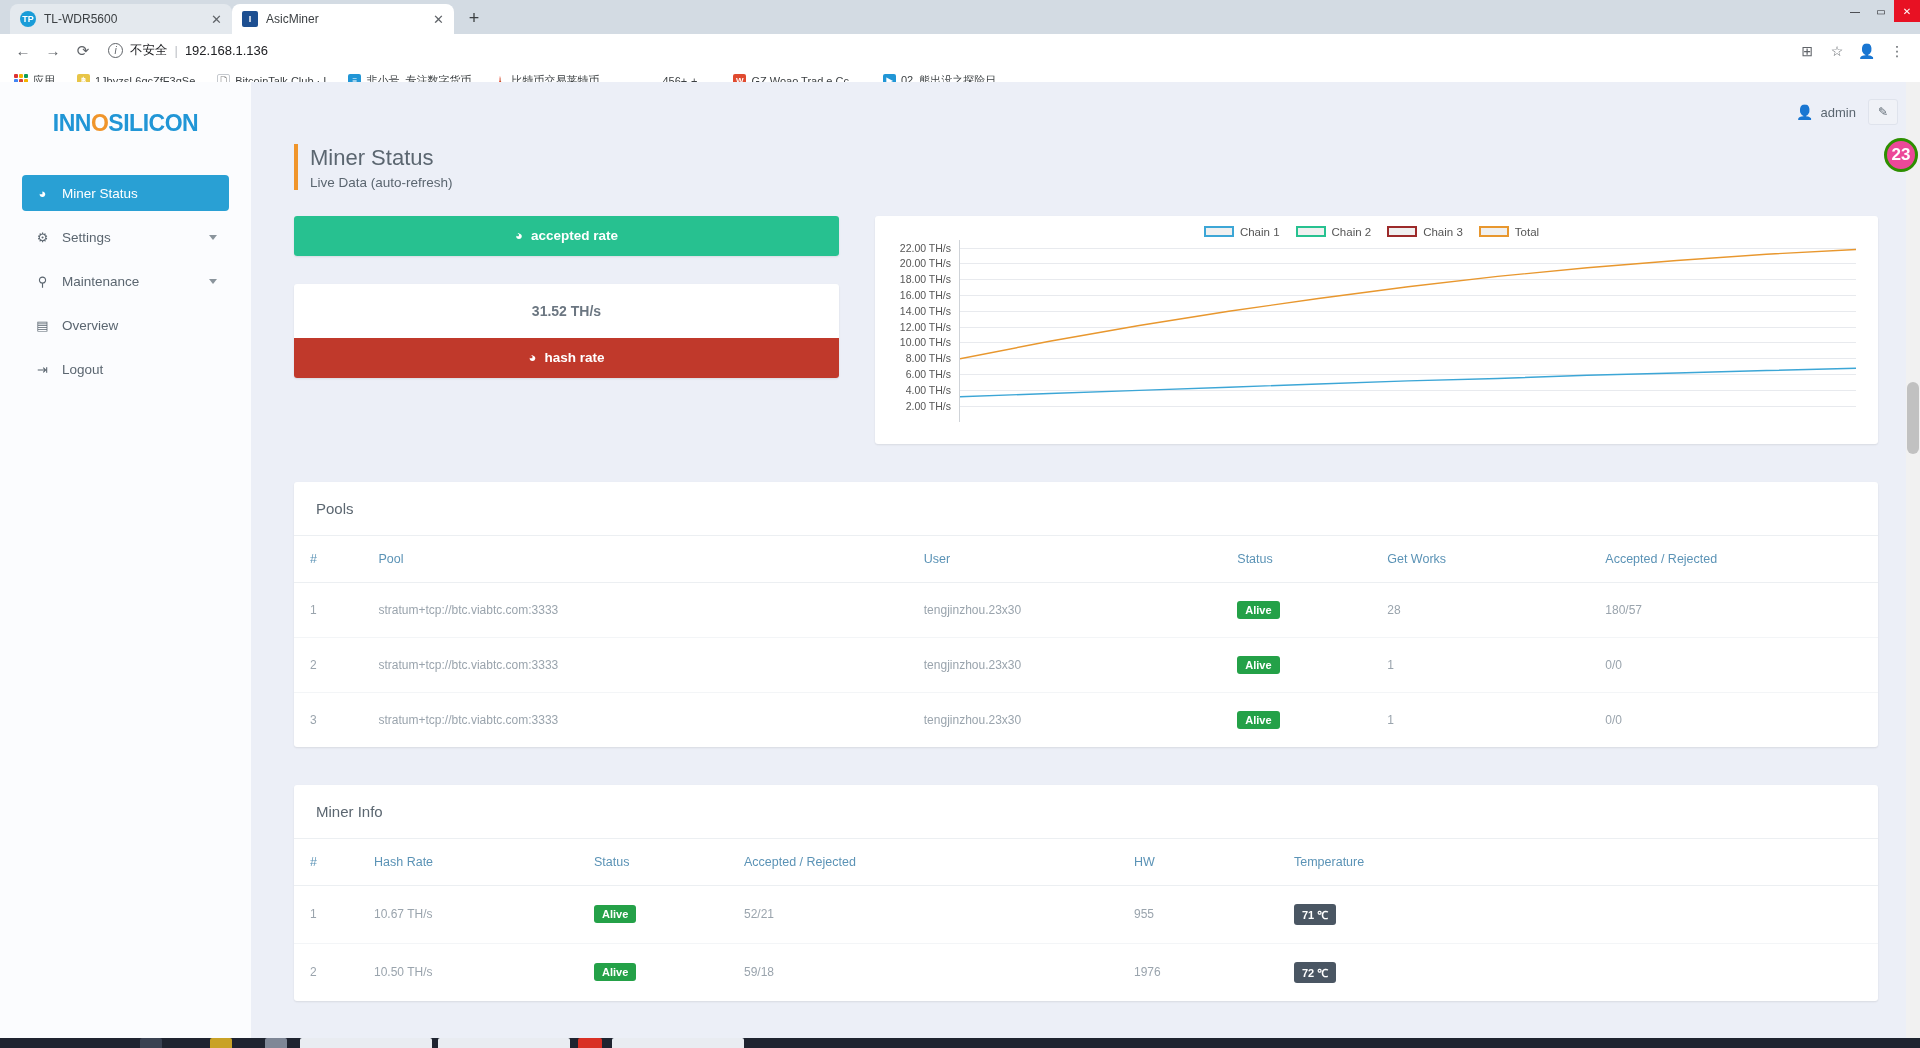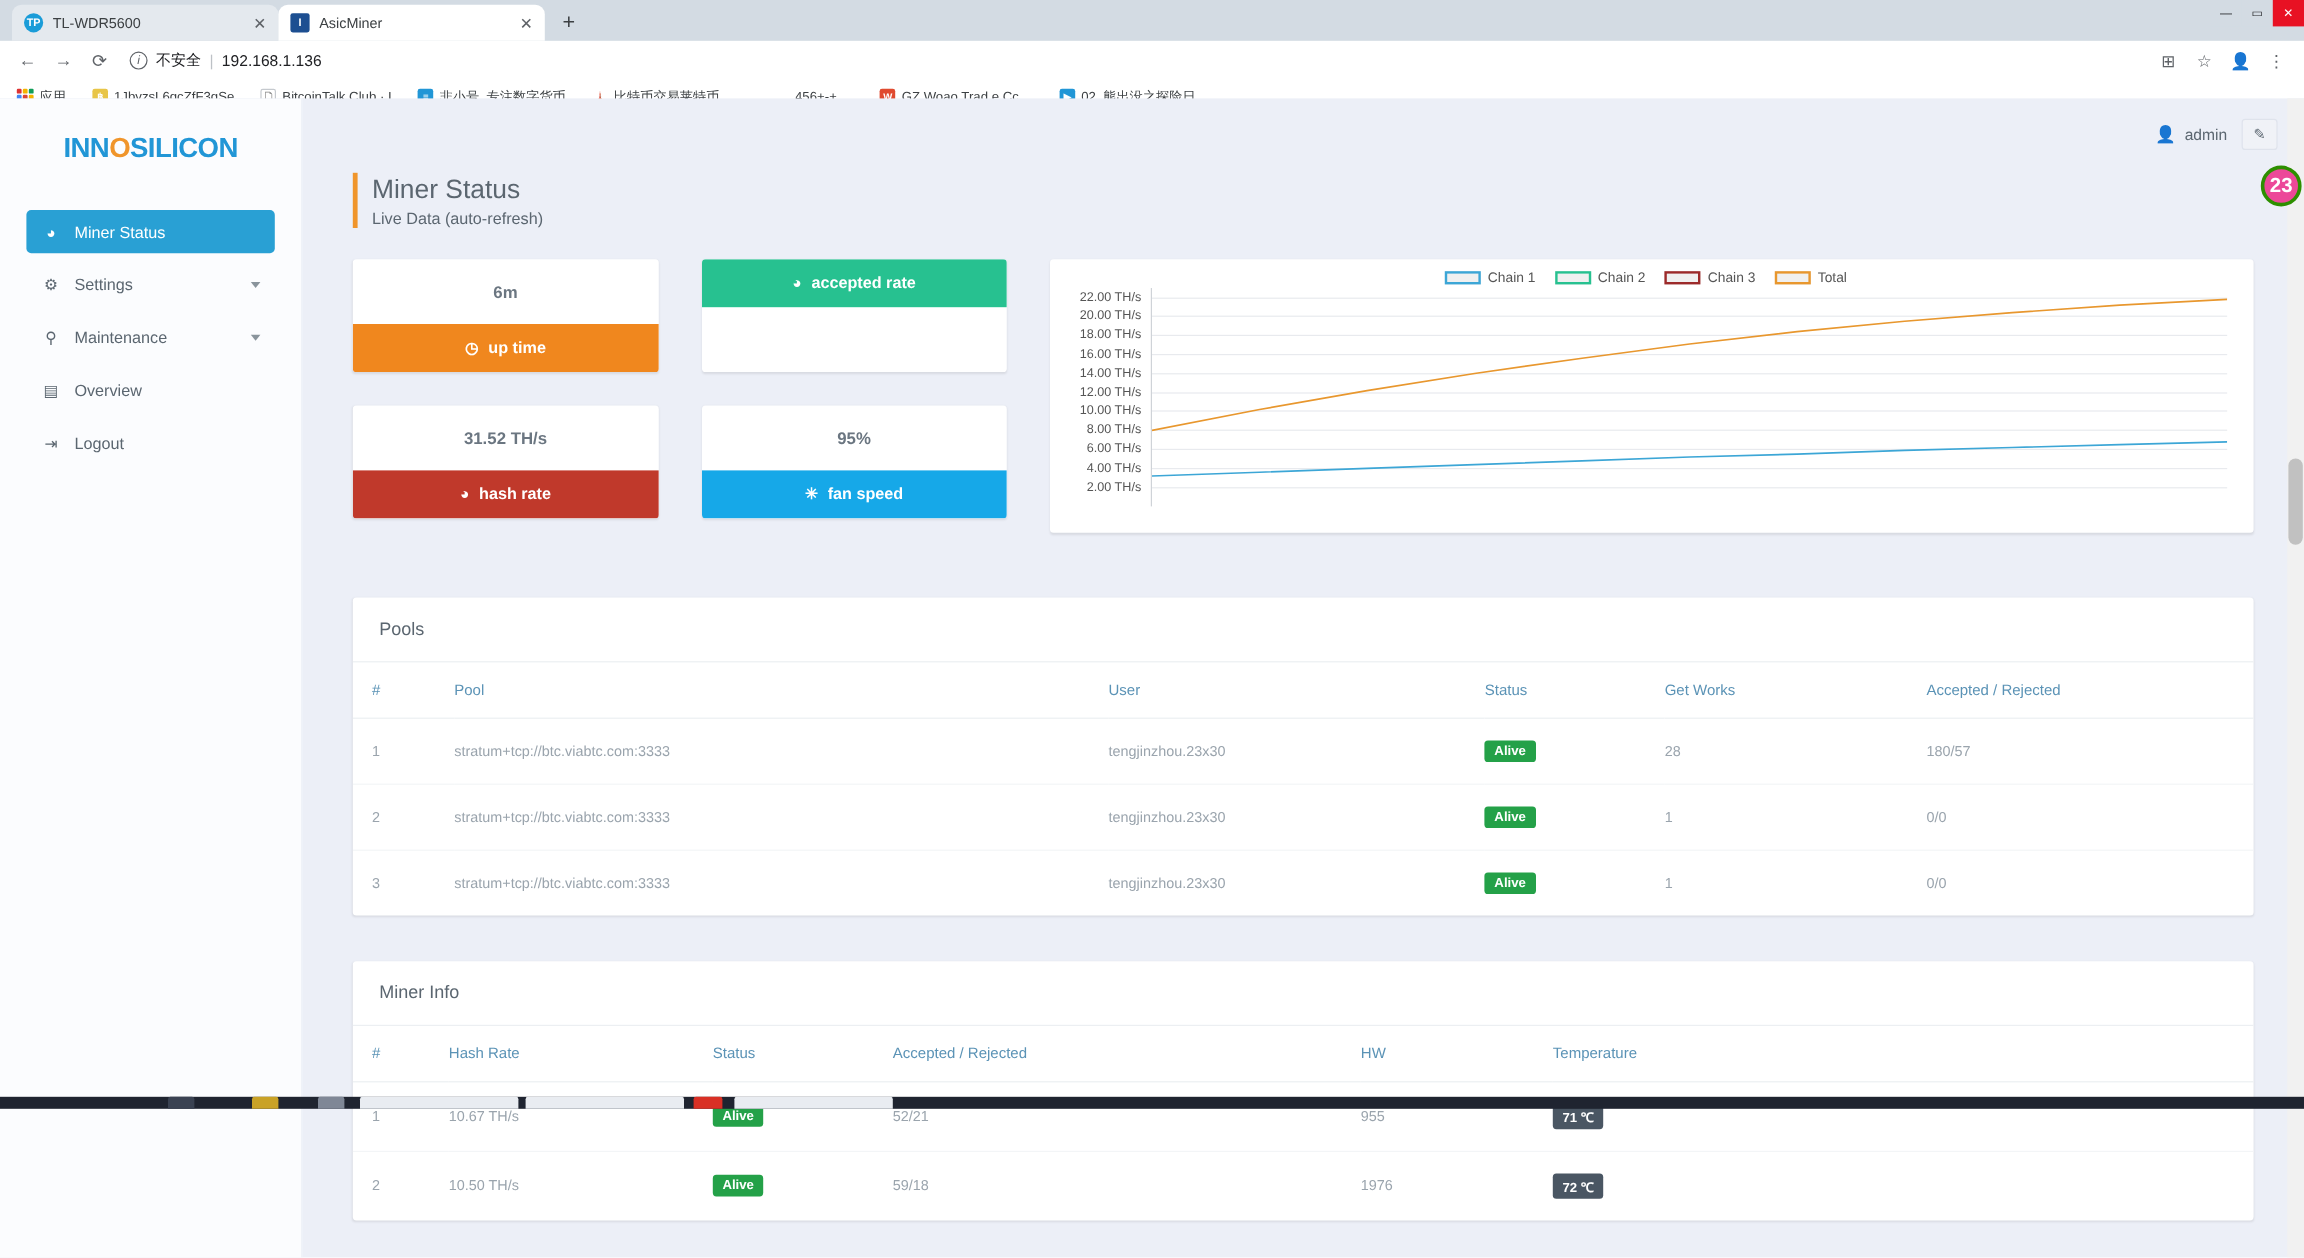--- a/index.html
+++ b/index.html
@@ -4,21 +4,21 @@
 <style>
   * { box-sizing: border-box; margin: 0; padding: 0; }
   html, body {
     width: 1920px; height: 1048px;
     font-family: "Liberation Sans", sans-serif;
     overflow: hidden;
     background: #ffffff;
   }
 
   
-  .browser { width: 1920px; height: 924px; position: relative; }
+  .browser { width: 1920px; height: 1048px; position: relative; }
 
   .titlebar {
     height: 34px; background: #d3dbe3; position: relative;
     display: flex; align-items: flex-end; padding-left: 10px;
   }
   .tab {
     height: 30px; width: 222px; display: flex; align-items: center;
     padding: 0 10px; border-radius: 8px 8px 0 0; position: relative;
     font-size: 12px; color: #3c4043; gap: 8px;
   }
@@ -388,46 +388,32 @@
             <h1>Miner Status</h1>
             <p>Live Data (auto-refresh)</p>
           </div>
         </div>
 
         <div class="row1">
 
           <div class="cards">
             <div class="cardrow">
               <div class="card">
-                <div class="card-val">6m</div>
-                <div class="card-foot" style="background:#f0871e">
-                  <span class="cf-ico">◷</span>
-                  <span>up time</span>
-                </div>
-              </div>
-              <div class="card">
                 <div class="card-foot" style="background:#27c190">
                   <span class="cf-ico">◕</span>
                   <span>accepted rate</span>
                 </div>
               </div>
             </div>
             <div class="cardrow">
               <div class="card">
                 <div class="card-val">31.52 TH/s</div>
                 <div class="card-foot" style="background:#c0392b">
                   <span class="cf-ico">◕</span>
                   <span>hash rate</span>
-                </div>
-              </div>
-              <div class="card">
-                <div class="card-val">95%</div>
-                <div class="card-foot" style="background:#16a8e8">
-                  <span class="cf-ico">✳</span>
-                  <span>fan speed</span>
                 </div>
               </div>
             </div>
           </div>
 
           <div class="chartbox">
             <div class="legend" id="chart-legend">
                 <div class="legend-item">
                   <span class="legend-swatch" style="border-color: rgb(60, 166, 214);"></span>
                   <span>Chain 1</span>

